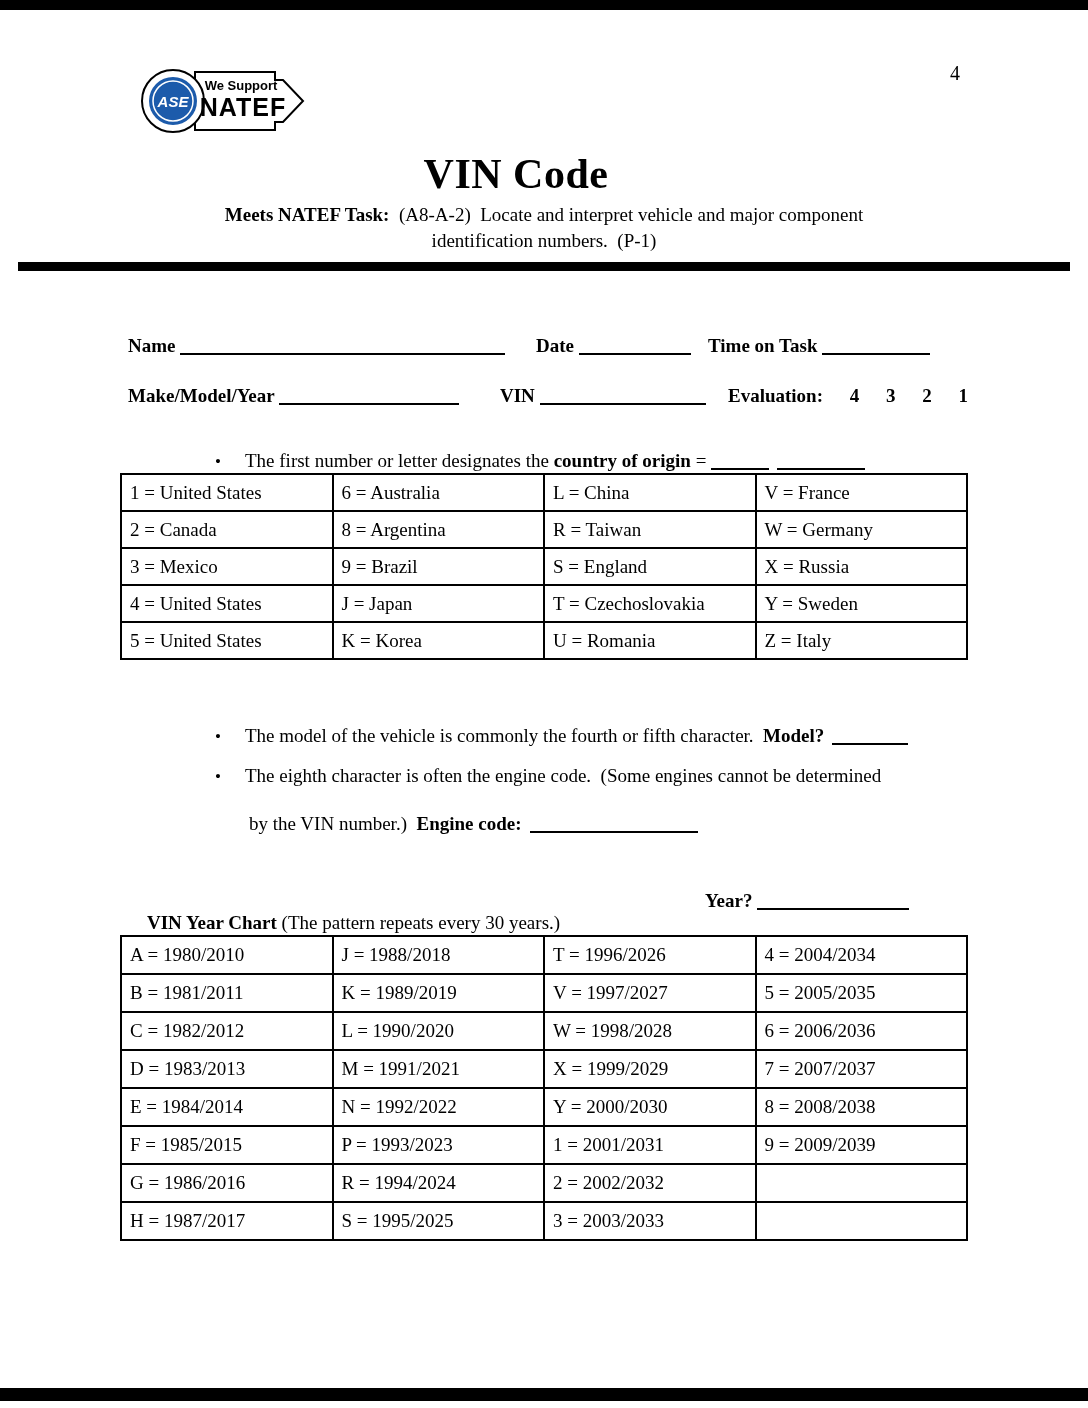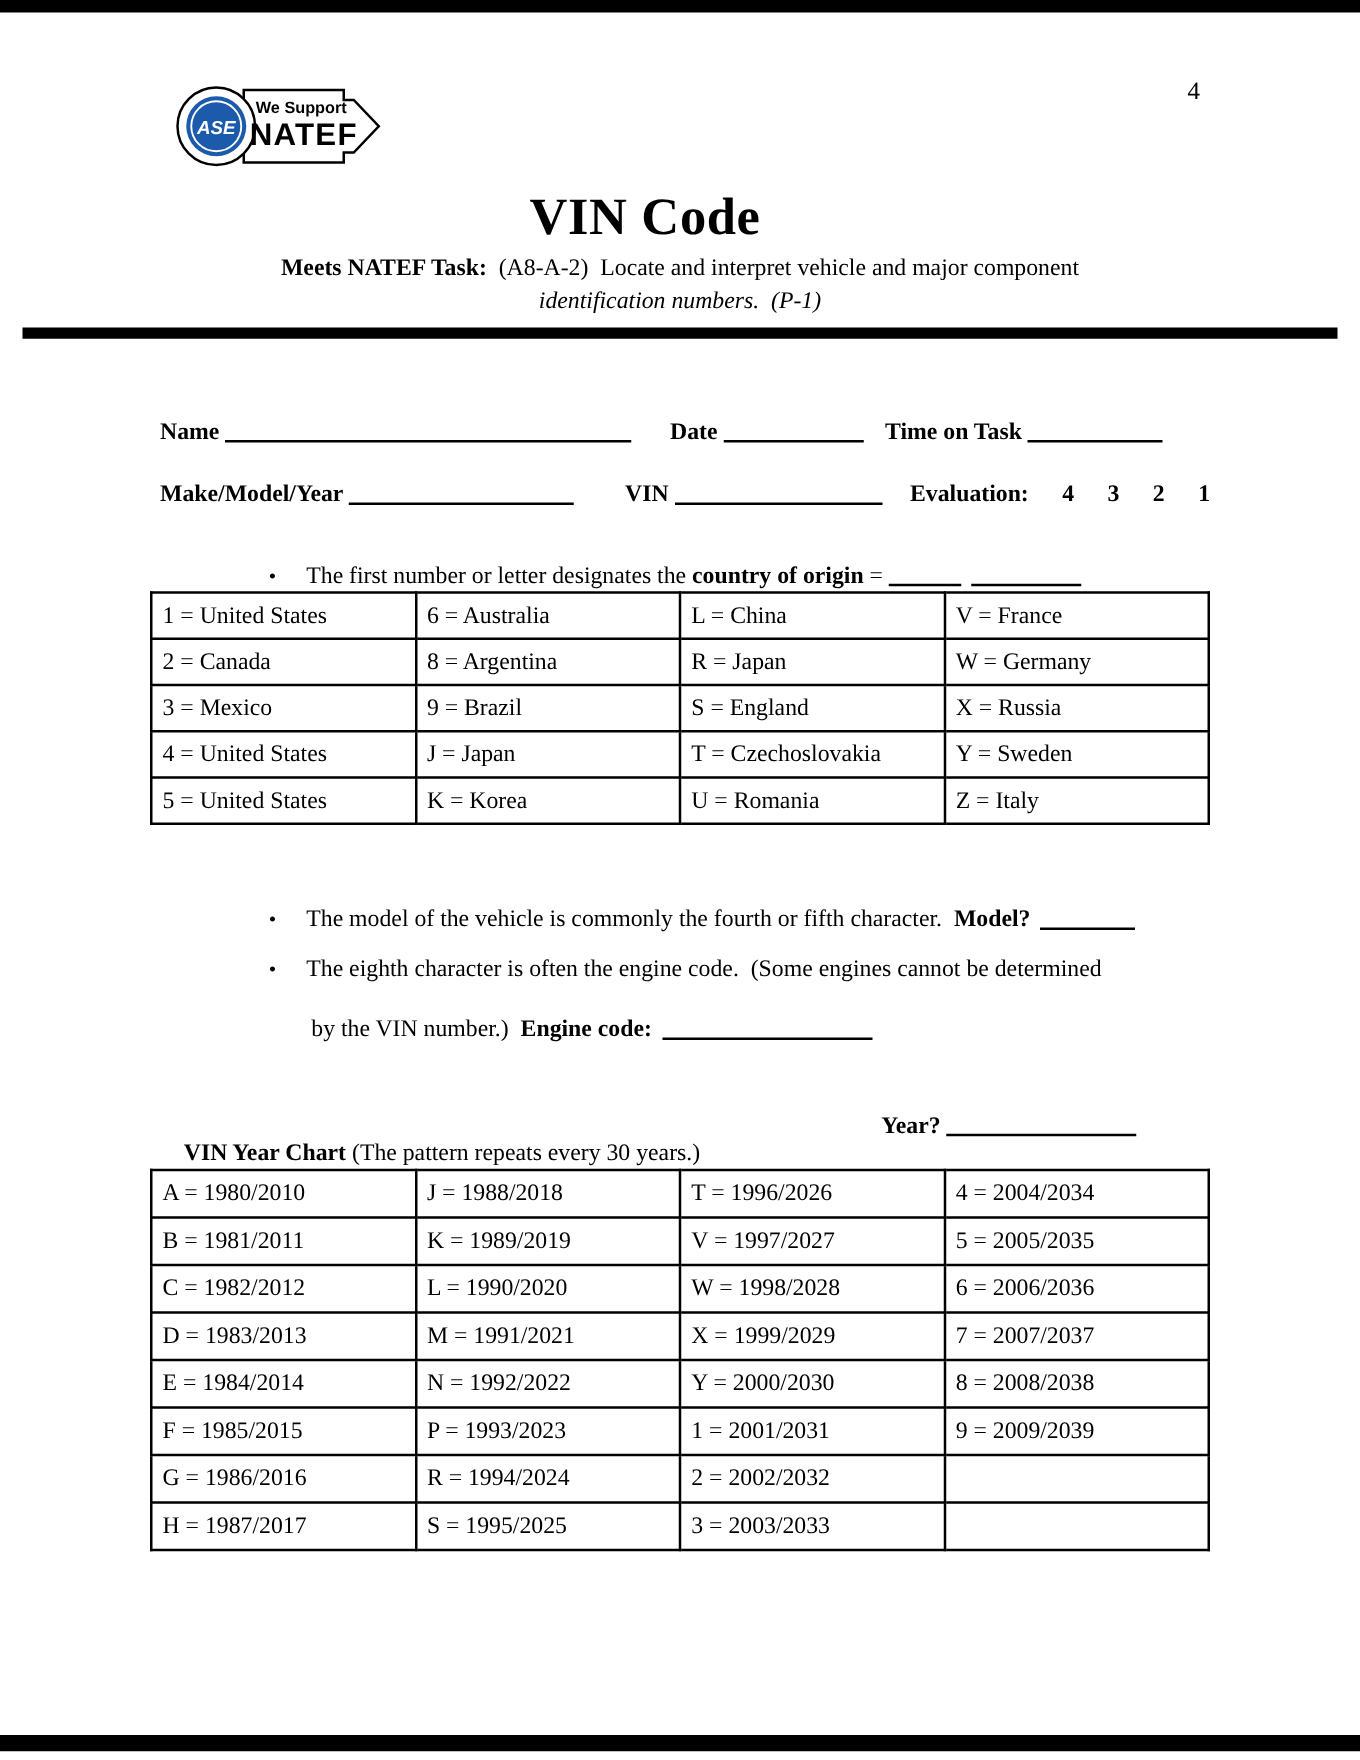--- a/index.html
+++ b/index.html
@@ -13,21 +13,21 @@
 
   .page-number { position:absolute; top:62px; right:128px; font-size:20px; }
 
   .logo-wrap { position:absolute; top:60px; left:133px; width:180px; height:82px; }
 
   .title { position:absolute; top:150px; left:0; width:1032px; text-align:center;
            font-size:42px; font-weight:bold; letter-spacing:0.5px; }
   .task-line1 { position:absolute; top:204px; left:0; width:1088px; text-align:center;
                 font-size:19px; white-space:pre-wrap; }
   .task-line2 { position:absolute; top:230px; left:0; width:1088px; text-align:center;
-                font-size:19px; white-space:pre-wrap;font-style:italic; }
+                font-size:19px; white-space:pre-wrap; }
   .b { font-weight:bold; }
 
   .form-group { position:absolute; font-size:19px; font-weight:bold; white-space:nowrap;margin-top:32px; }
   .blank { display:inline-block; height:2px; border-bottom:2px solid #000; vertical-align:-3px; }
 
   .bullet { position:absolute; font-size:19px; white-space:pre-wrap; }
   .bullet .marker { display:inline-block; width:30px; font-size:17px; }
   .cont-line { position:absolute; font-size:19px; white-space:pre-wrap; }
 
   .data-table { position:absolute; left:120px; border-collapse:collapse; table-layout:fixed;
@@ -109,21 +109,21 @@
     <tbody data-table="country_table.rows">
         <tr>
           <td>1 = United States</td>
           <td>6 = Australia</td>
           <td>L = China</td>
           <td>V = France</td>
         </tr>
         <tr>
           <td>2 = Canada</td>
           <td>8 = Argentina</td>
-          <td>R = Japan</td>
+          <td>R = Taiwan</td>
           <td>W = Germany</td>
         </tr>
         <tr>
           <td>3 = Mexico</td>
           <td>9 = Brazil</td>
           <td>S = England</td>
           <td>X = Russia</td>
         </tr>
         <tr>
           <td>4 = United States</td>

